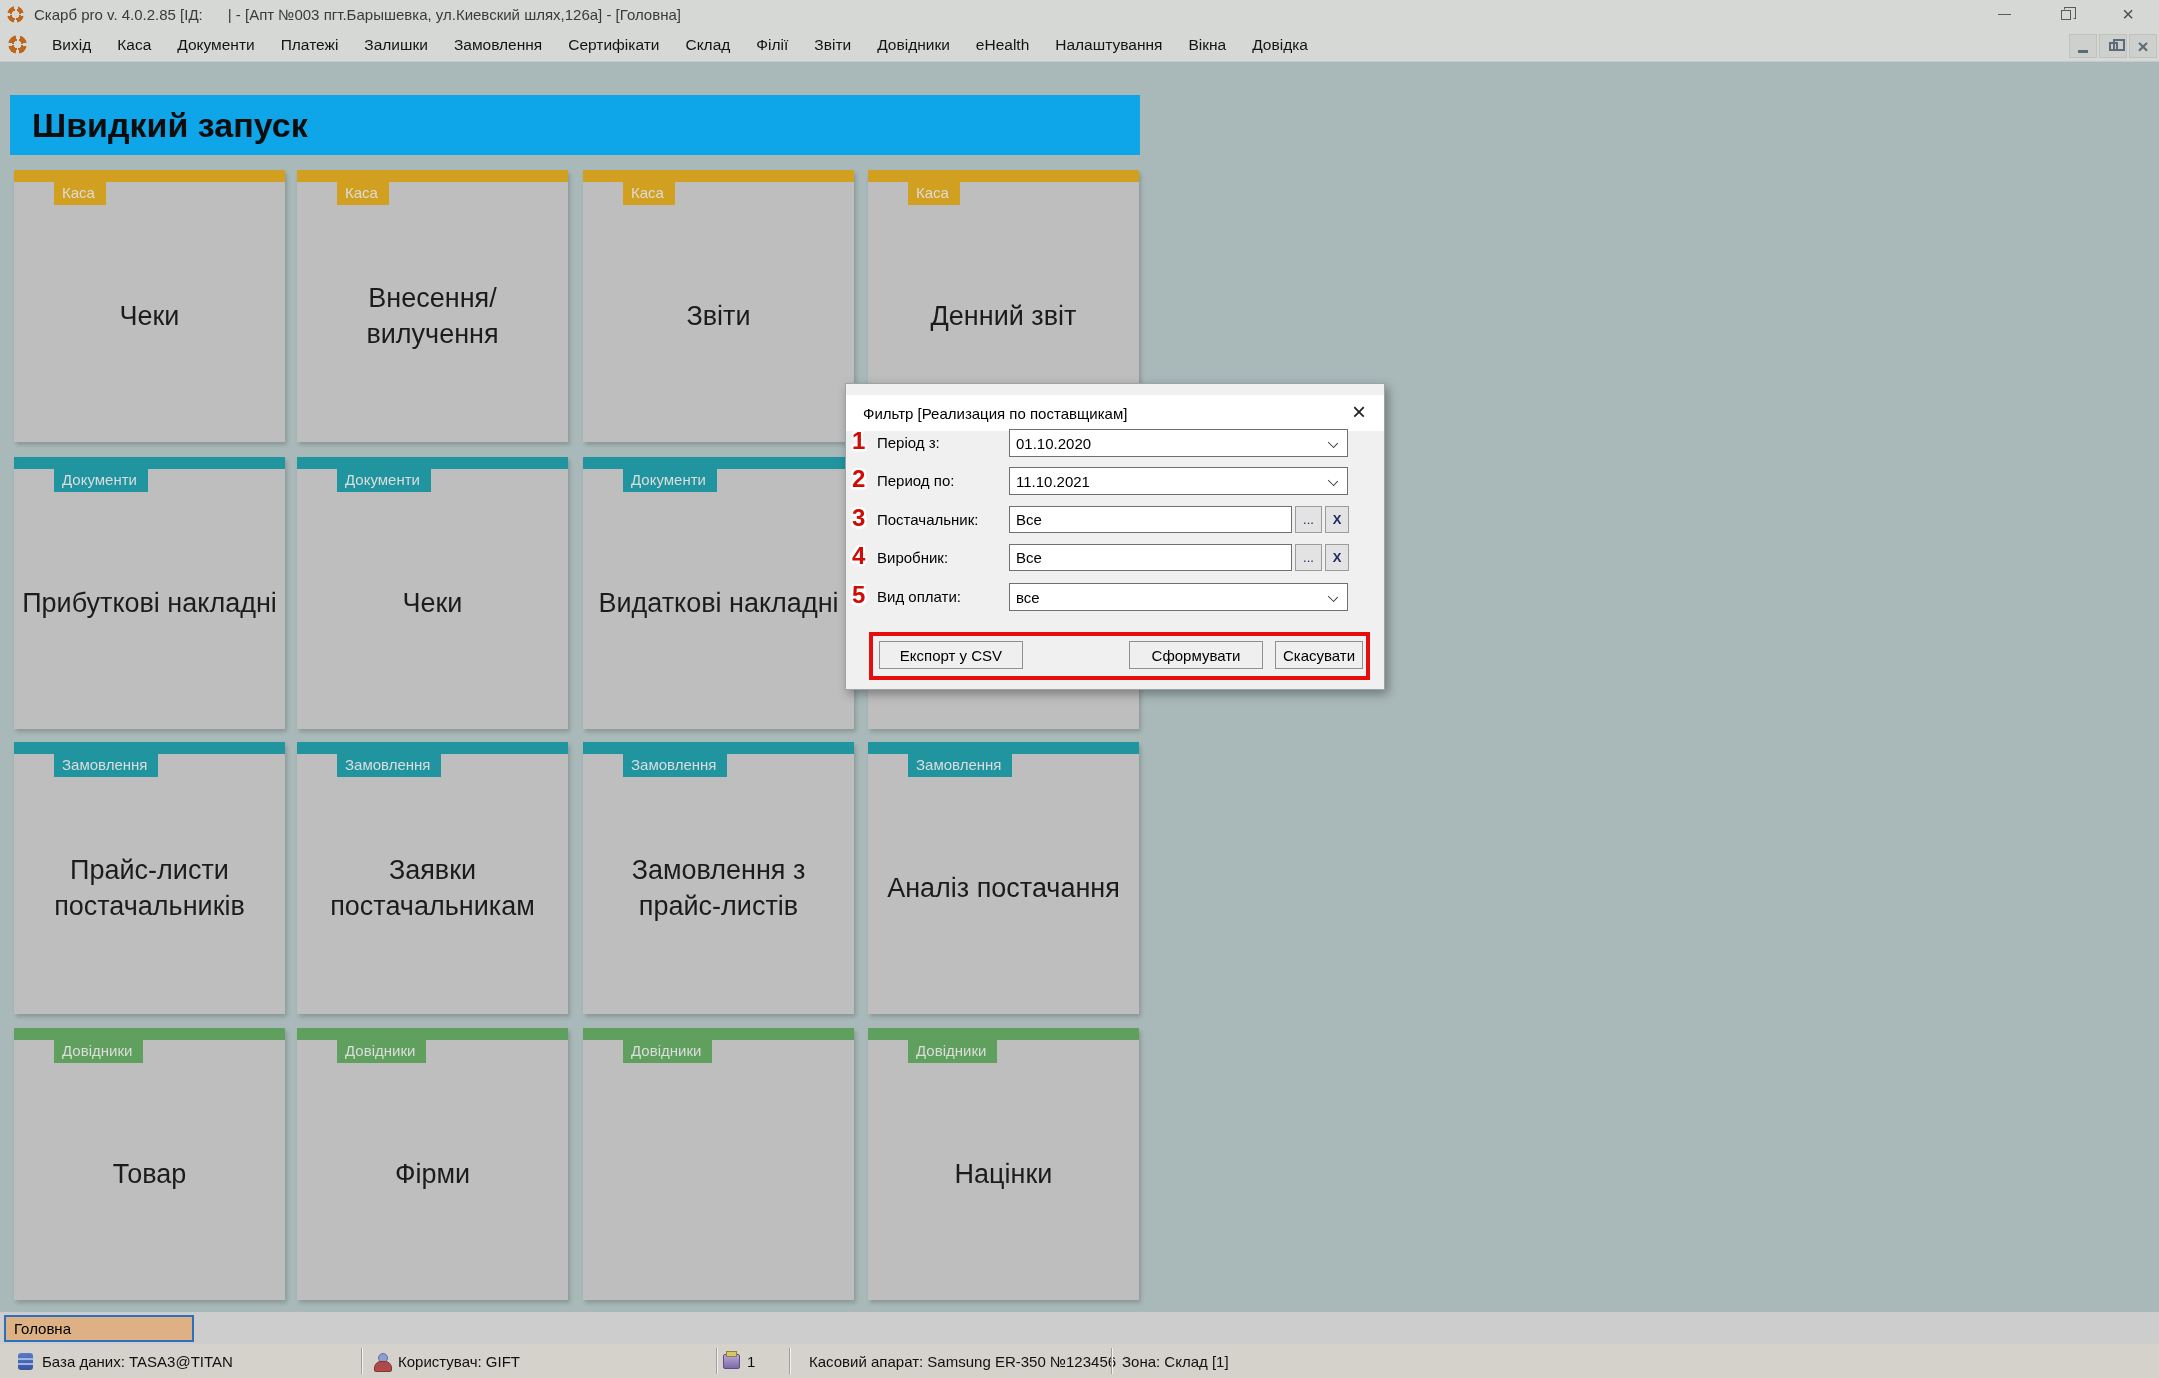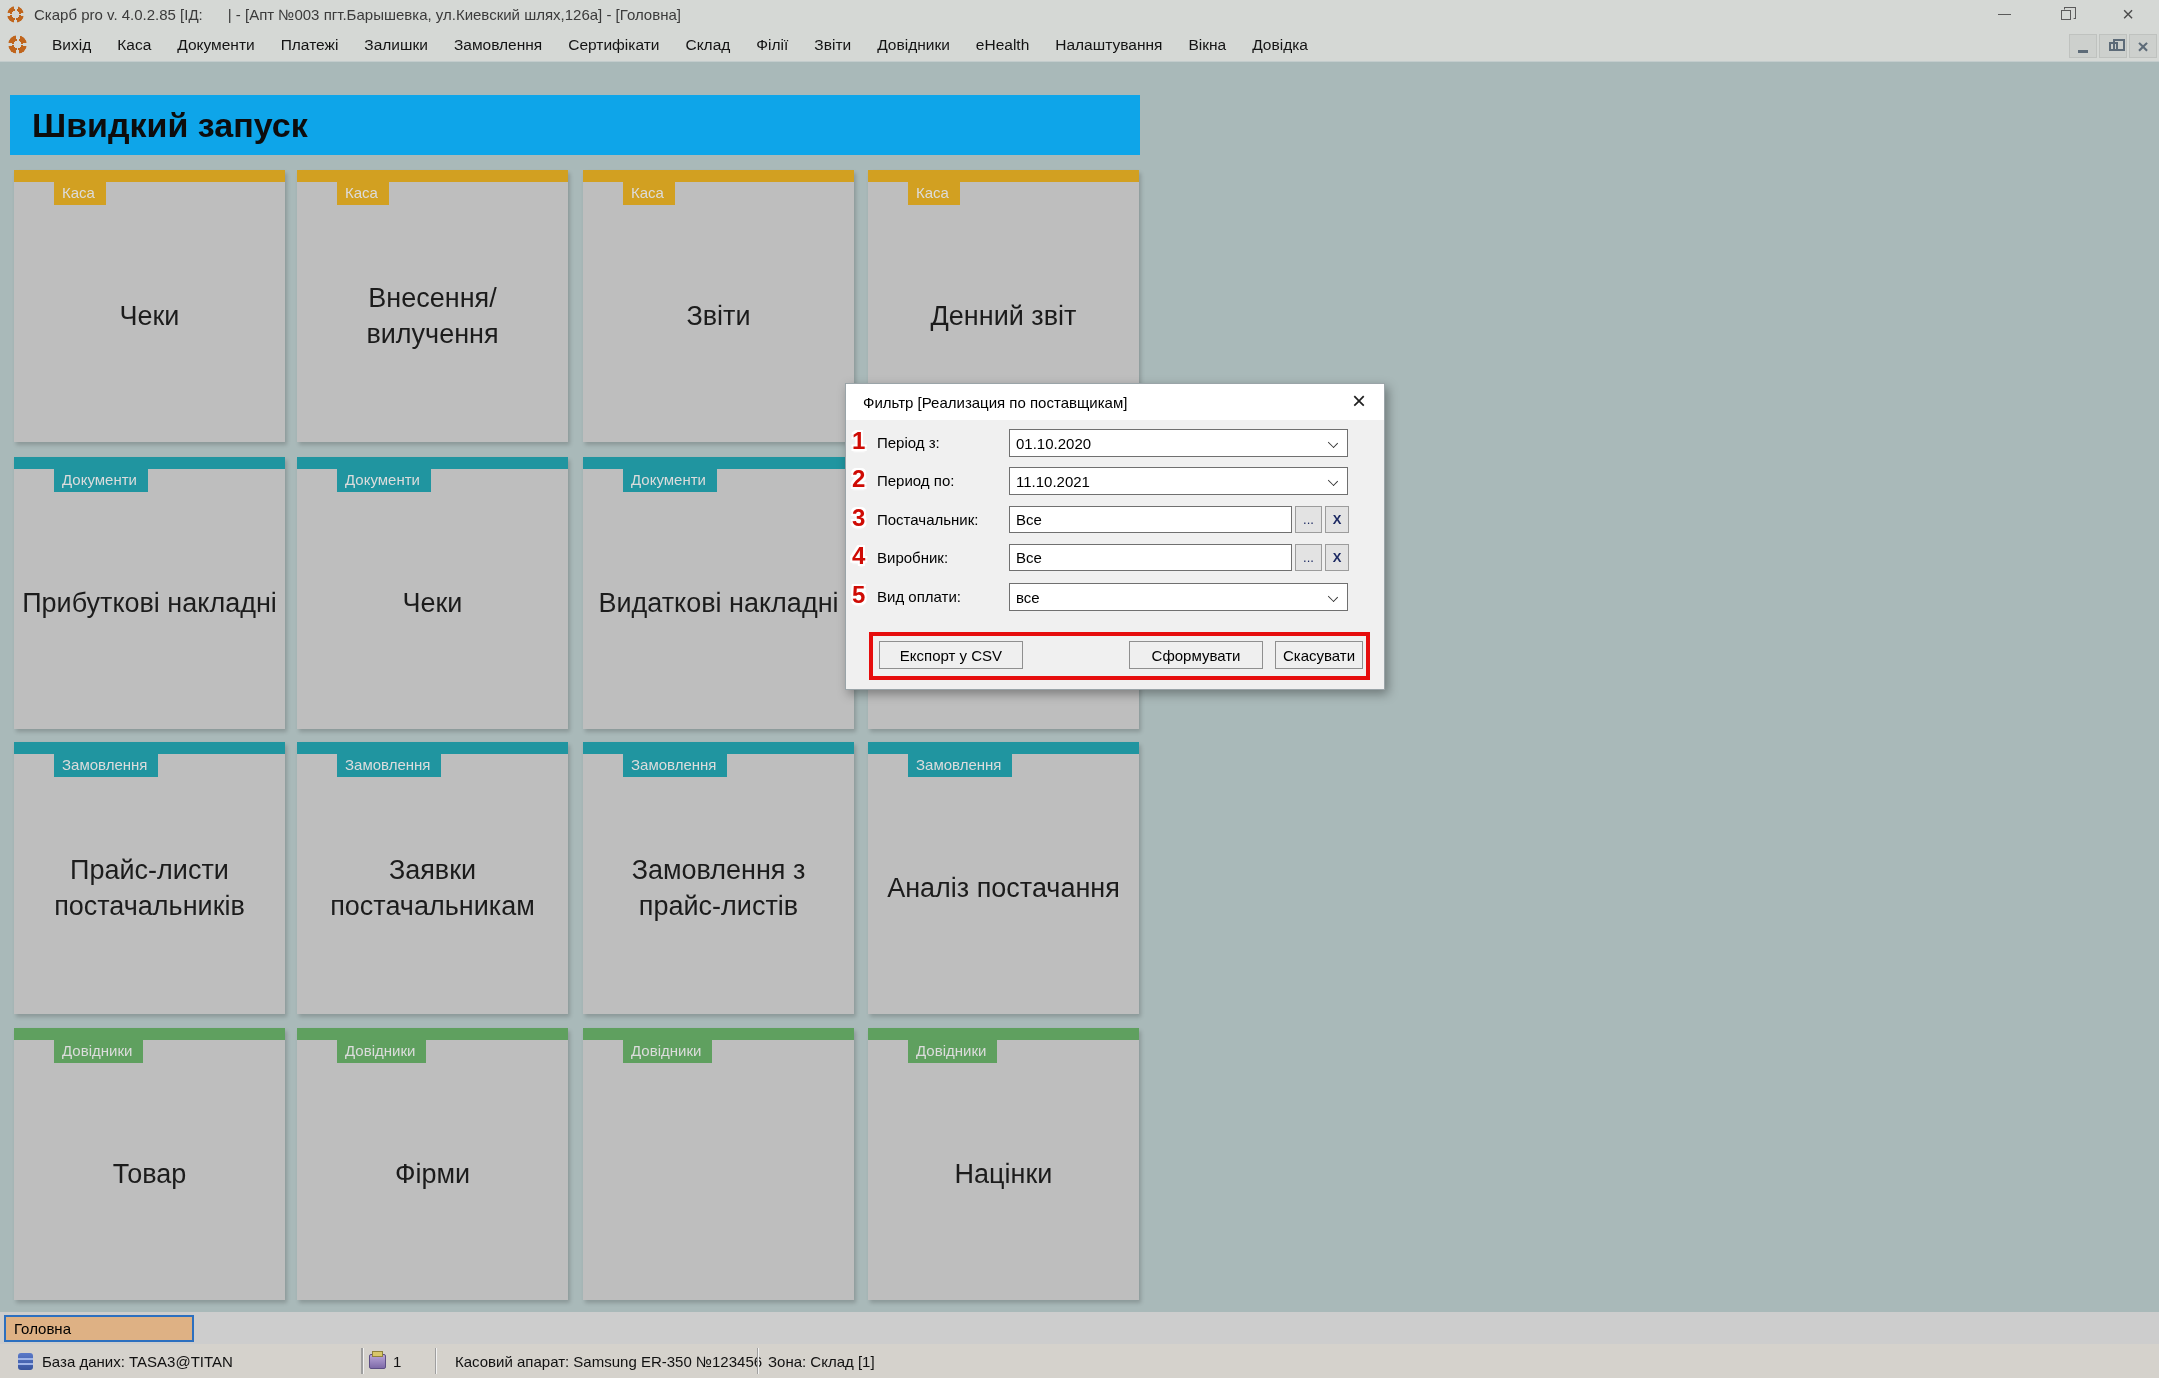--- a/index.html
+++ b/index.html
@@ -37,21 +37,21 @@
   .tile{position:absolute;width:271px;height:272px;background:#bebebe;box-shadow:2px 3px 4px rgba(0,0,0,0.18);}
   .tile-strip{position:absolute;left:0;top:0;width:100%;height:12px;}
   .tile-tag{position:absolute;left:40px;top:12px;padding:2px 11px 4px 8px;font-size:15px;color:#dcdcdc;white-space:nowrap;}
   .gold{background:#d2a021;}
   .teal{background:#2095a0;}
   .green{background:#5fa05f;}
   .tile-label{position:absolute;left:6px;right:6px;top:30px;bottom:10px;display:flex;align-items:center;justify-content:center;text-align:center;font-size:27px;color:#1c1c1c;line-height:1.35;word-break:break-word;}
 
   
   .dialog{position:absolute;left:845px;top:383px;width:540px;height:307px;background:#f0f0f0;border:1px solid #9aa4a8;box-shadow:3px 4px 10px rgba(0,0,0,0.35);z-index:10;}
-  .dlg-titlebar{position:absolute;left:0;top:0;width:100%;height:36px;background:#ffffff;display:flex;align-items:center;}
+  .dlg-titlebar{position:absolute;left:0;top:11px;width:100%;height:36px;background:#ffffff;display:flex;align-items:center;}
   .dlg-title{margin-left:17px;font-size:15px;color:#000;}
   .dlg-close{position:absolute;right:10px;top:2px;width:30px;height:30px;display:flex;align-items:center;justify-content:center;font-size:24px;font-weight:300;color:#202020;}
   .drow{position:absolute;left:0;width:100%;height:28px;}
   .dnum{position:absolute;left:6px;top:-2px;font-size:24px;font-weight:bold;color:#cf0b04;
     text-shadow:-2px -2px 0 #fff,2px -2px 0 #fff,-2px 2px 0 #fff,2px 2px 0 #fff,0 3px 2px rgba(255,255,255,.9);}
   .dlabel{position:absolute;left:31px;top:5px;font-size:15px;color:#000;white-space:nowrap;}
   .combo{position:absolute;left:163px;top:0;width:339px;height:28px;background:#fff;border:1px solid #707070;}
   .combo input{position:absolute;left:0;top:0;width:300px;height:26px;border:none;outline:none;font-size:15px;padding:0 0 0 6px;background:transparent;color:#000;}
   .chev{position:absolute;right:10px;top:9px;width:8px;height:8px;border-right:1.5px solid #333;border-bottom:1.5px solid #333;transform:rotate(45deg) scaleY(0.8);}
   .lookup-input{position:absolute;left:163px;top:0;width:283px;height:27px;border:1px solid #707070;background:#fff;font-size:15px;padding:0 0 0 6px;outline:none;color:#000;}
@@ -277,20 +277,24 @@
   <div class="tabstrip">
     <div class="tab-active">Головна</div>
   </div>
 
   <div class="statusbar">
     <div class="sb-panel" style="width:353px">
       <div class="icon-db"></div>
       <span class="sb-text">База даних: TASA3@TITAN</span>
     </div>
     <div class="sb-sep"></div>
+    <div class="sb-panel" style="width:354px">
+      <div class="icon-user"></div>
+      <span class="sb-text">Користувач: GIFT</span>
+    </div>
     <div class="sb-sep"></div>
     <div class="sb-panel" style="width:72px">
       <div class="icon-cash"></div>
       <span class="sb-text">1</span>
     </div>
     <div class="sb-sep"></div>
     <div class="sb-panel" style="width:321px;padding-left:19px">
       <span class="sb-text">Касовий апарат: Samsung ER-350 №123456</span>
     </div>
     <div class="sb-sep"></div>

